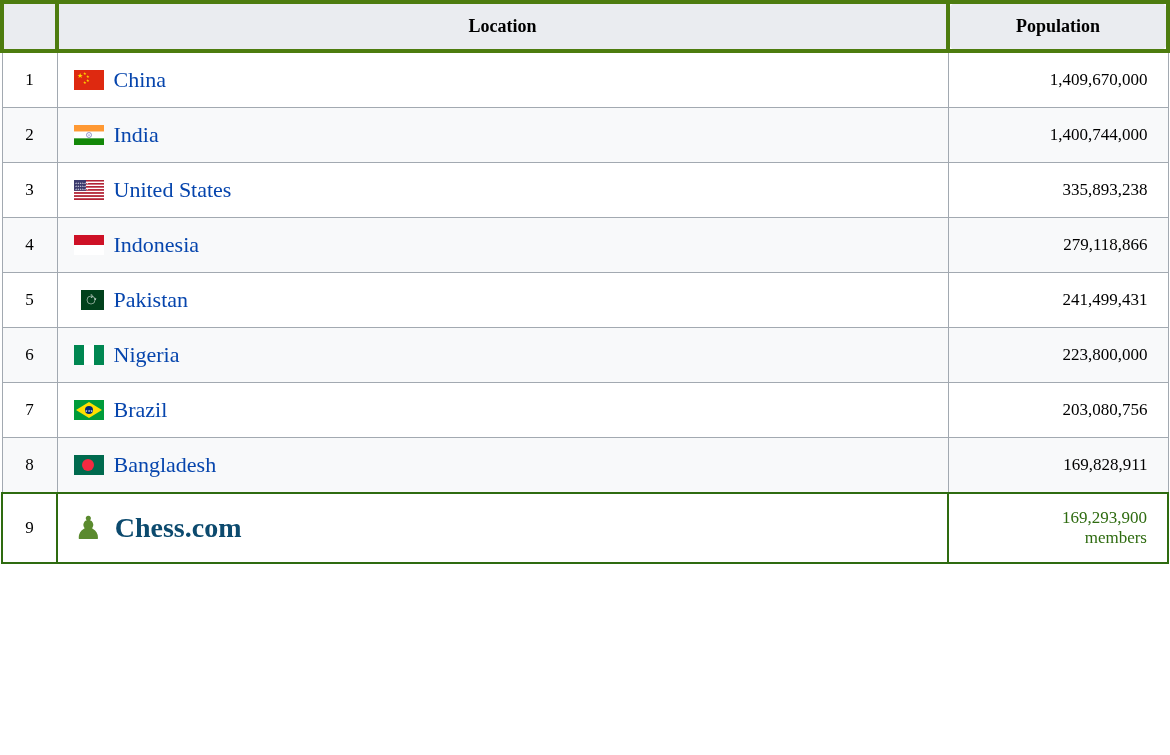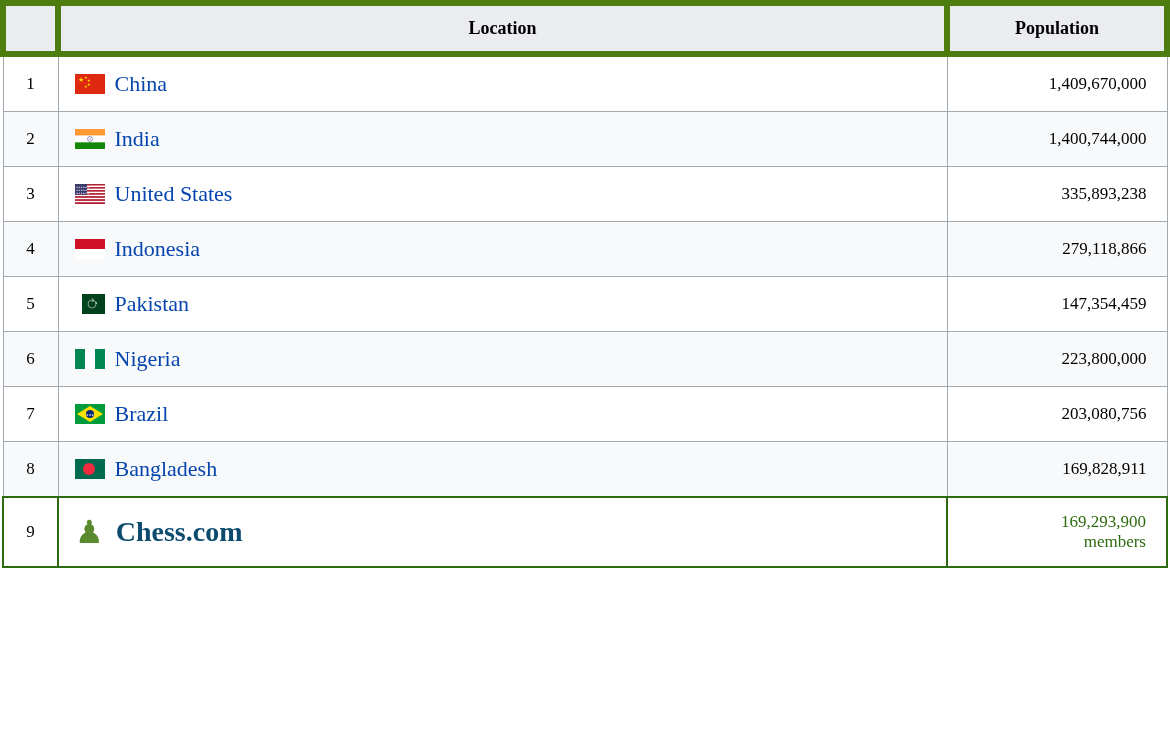--- a/index.html
+++ b/index.html
@@ -21,21 +21,21 @@
       width: 100%;
       border-collapse: collapse;
       border: 1px solid #a2a9b1;
     }
 
     thead tr {
       background: #eaecf0;
     }
 
     thead th {
-      border: 6px solid #4d7c0f;
+      border: 4px solid #4d7c0f;
       padding: 12px 16px;
       font-size: 18px;
       font-weight: bold;
       text-align: center;
       color: #000;
     }
 
     thead th.rank-col {
       width: 55px;
       text-align: center;
@@ -240,21 +240,21 @@
       <rect width="7" height="20" fill="#FFFFFF"></rect>
       <circle cx="17" cy="10" r="4" fill="#01411C"></circle>
       <circle cx="18.5" cy="10" r="3.2" fill="#01411C"></circle>
       <circle cx="17" cy="10" r="4" fill="none" stroke="#FFFFFF" stroke-width="0.5"></circle>
       <text x="17" y="8" font-size="5" fill="#FFFFFF" text-anchor="middle">☽</text>
       <text x="20" y="10" font-size="3" fill="#FFFFFF">★</text>
     </svg>
             <a class="location-link" href="#">Pakistan</a>
           </div>
         </td>
-        <td class="population-cell">147,354,459</td>
+        <td class="population-cell">241,499,431</td>
       </tr>
       <tr style="background: rgb(248, 249, 250);">
         <td class="rank-cell">6</td>
         <td class="location-cell">
           <div class="location-cell-inner">
             <svg xmlns="http://www.w3.org/2000/svg" viewBox="0 0 30 20" class="flag-svg">
       <rect width="10" height="20" fill="#008751"></rect>
       <rect x="10" width="10" height="20" fill="#FFFFFF"></rect>
       <rect x="20" width="10" height="20" fill="#008751"></rect>
     </svg>

